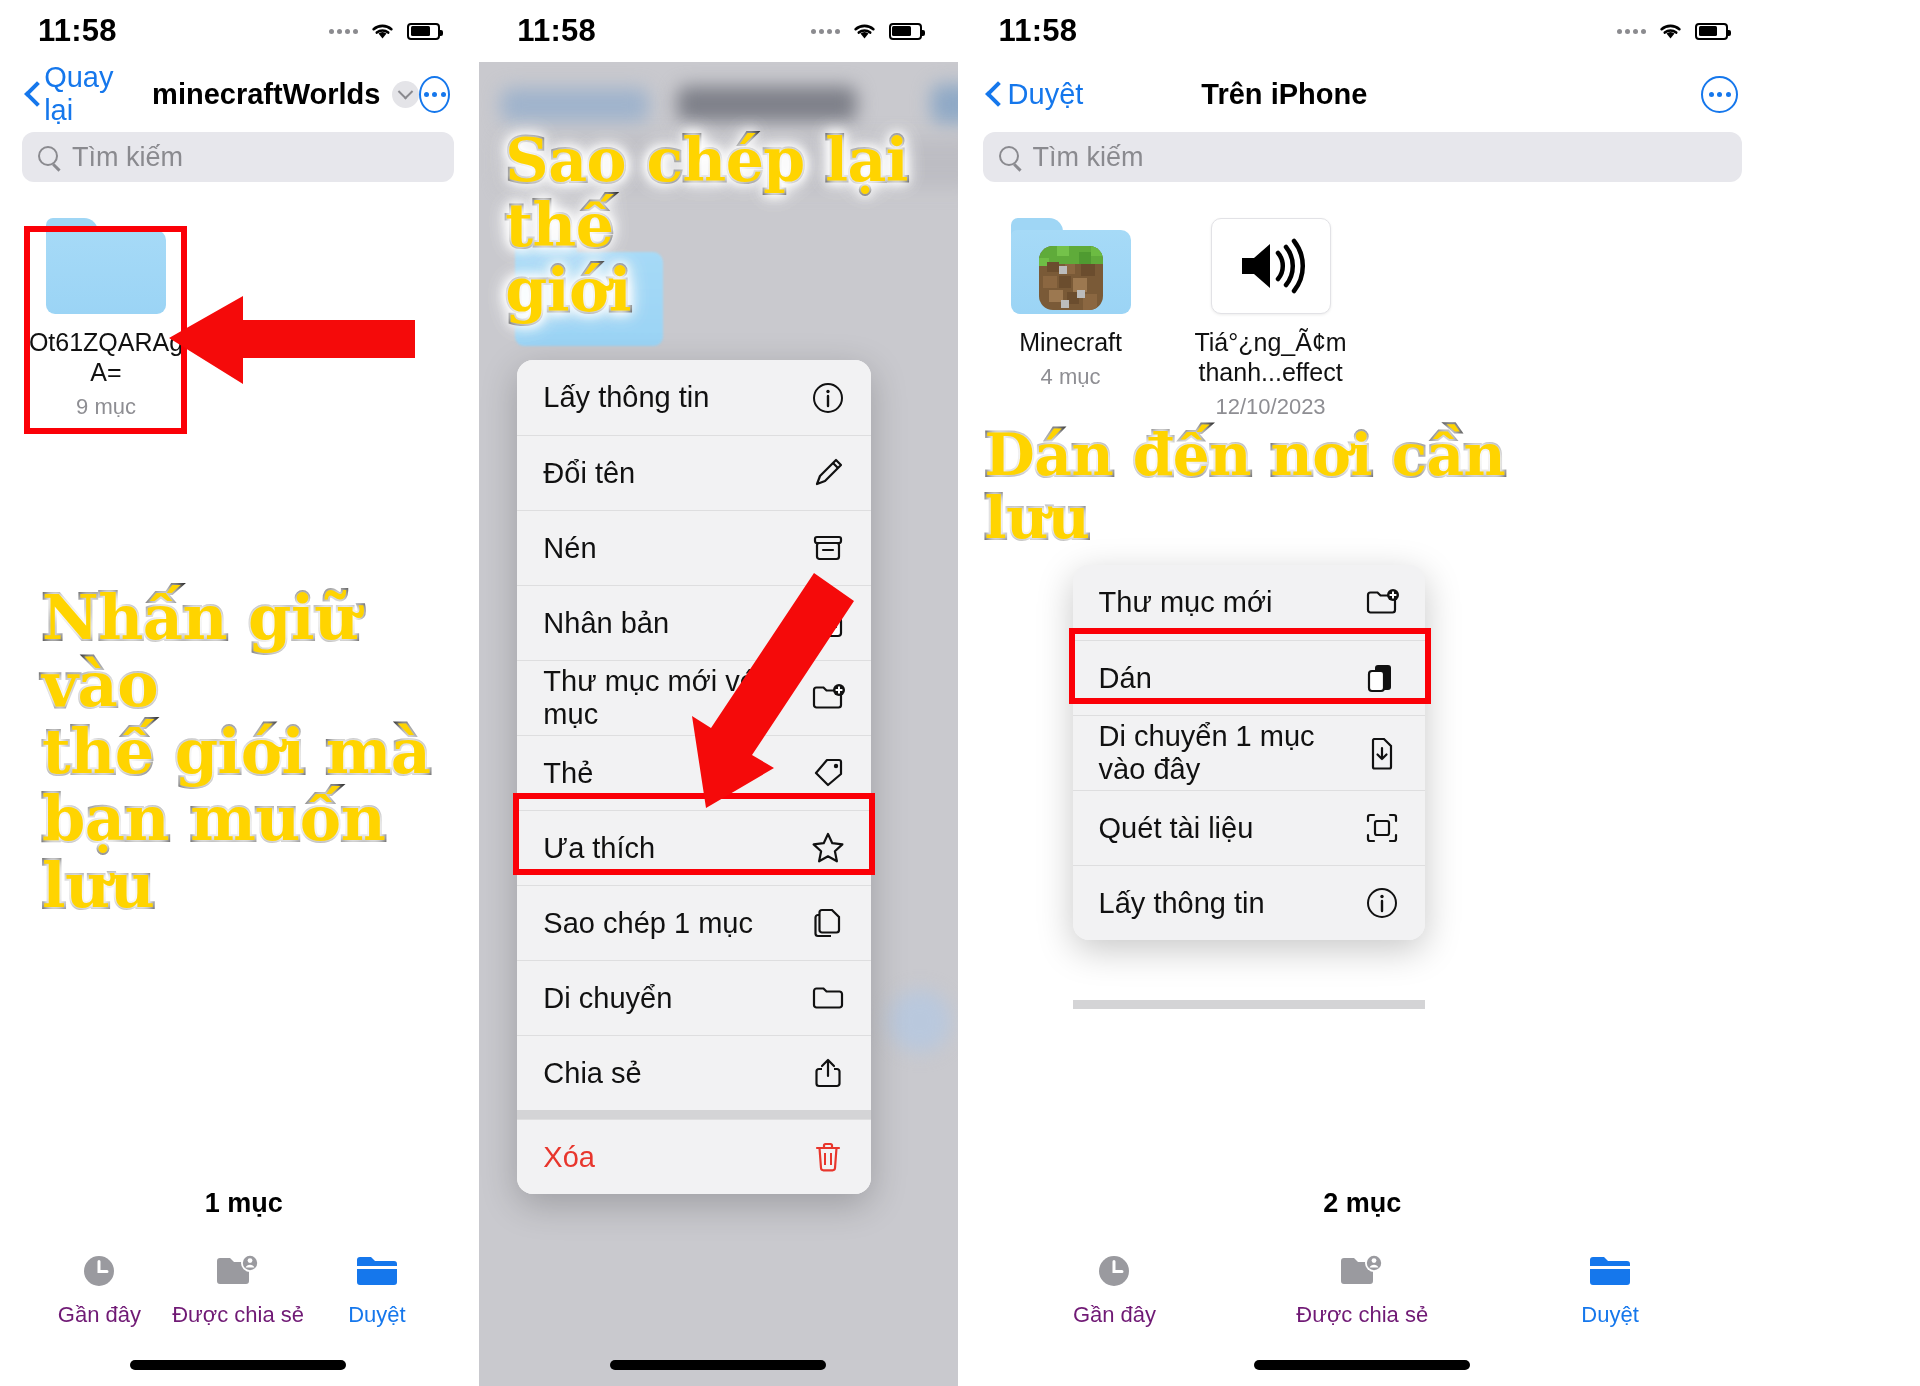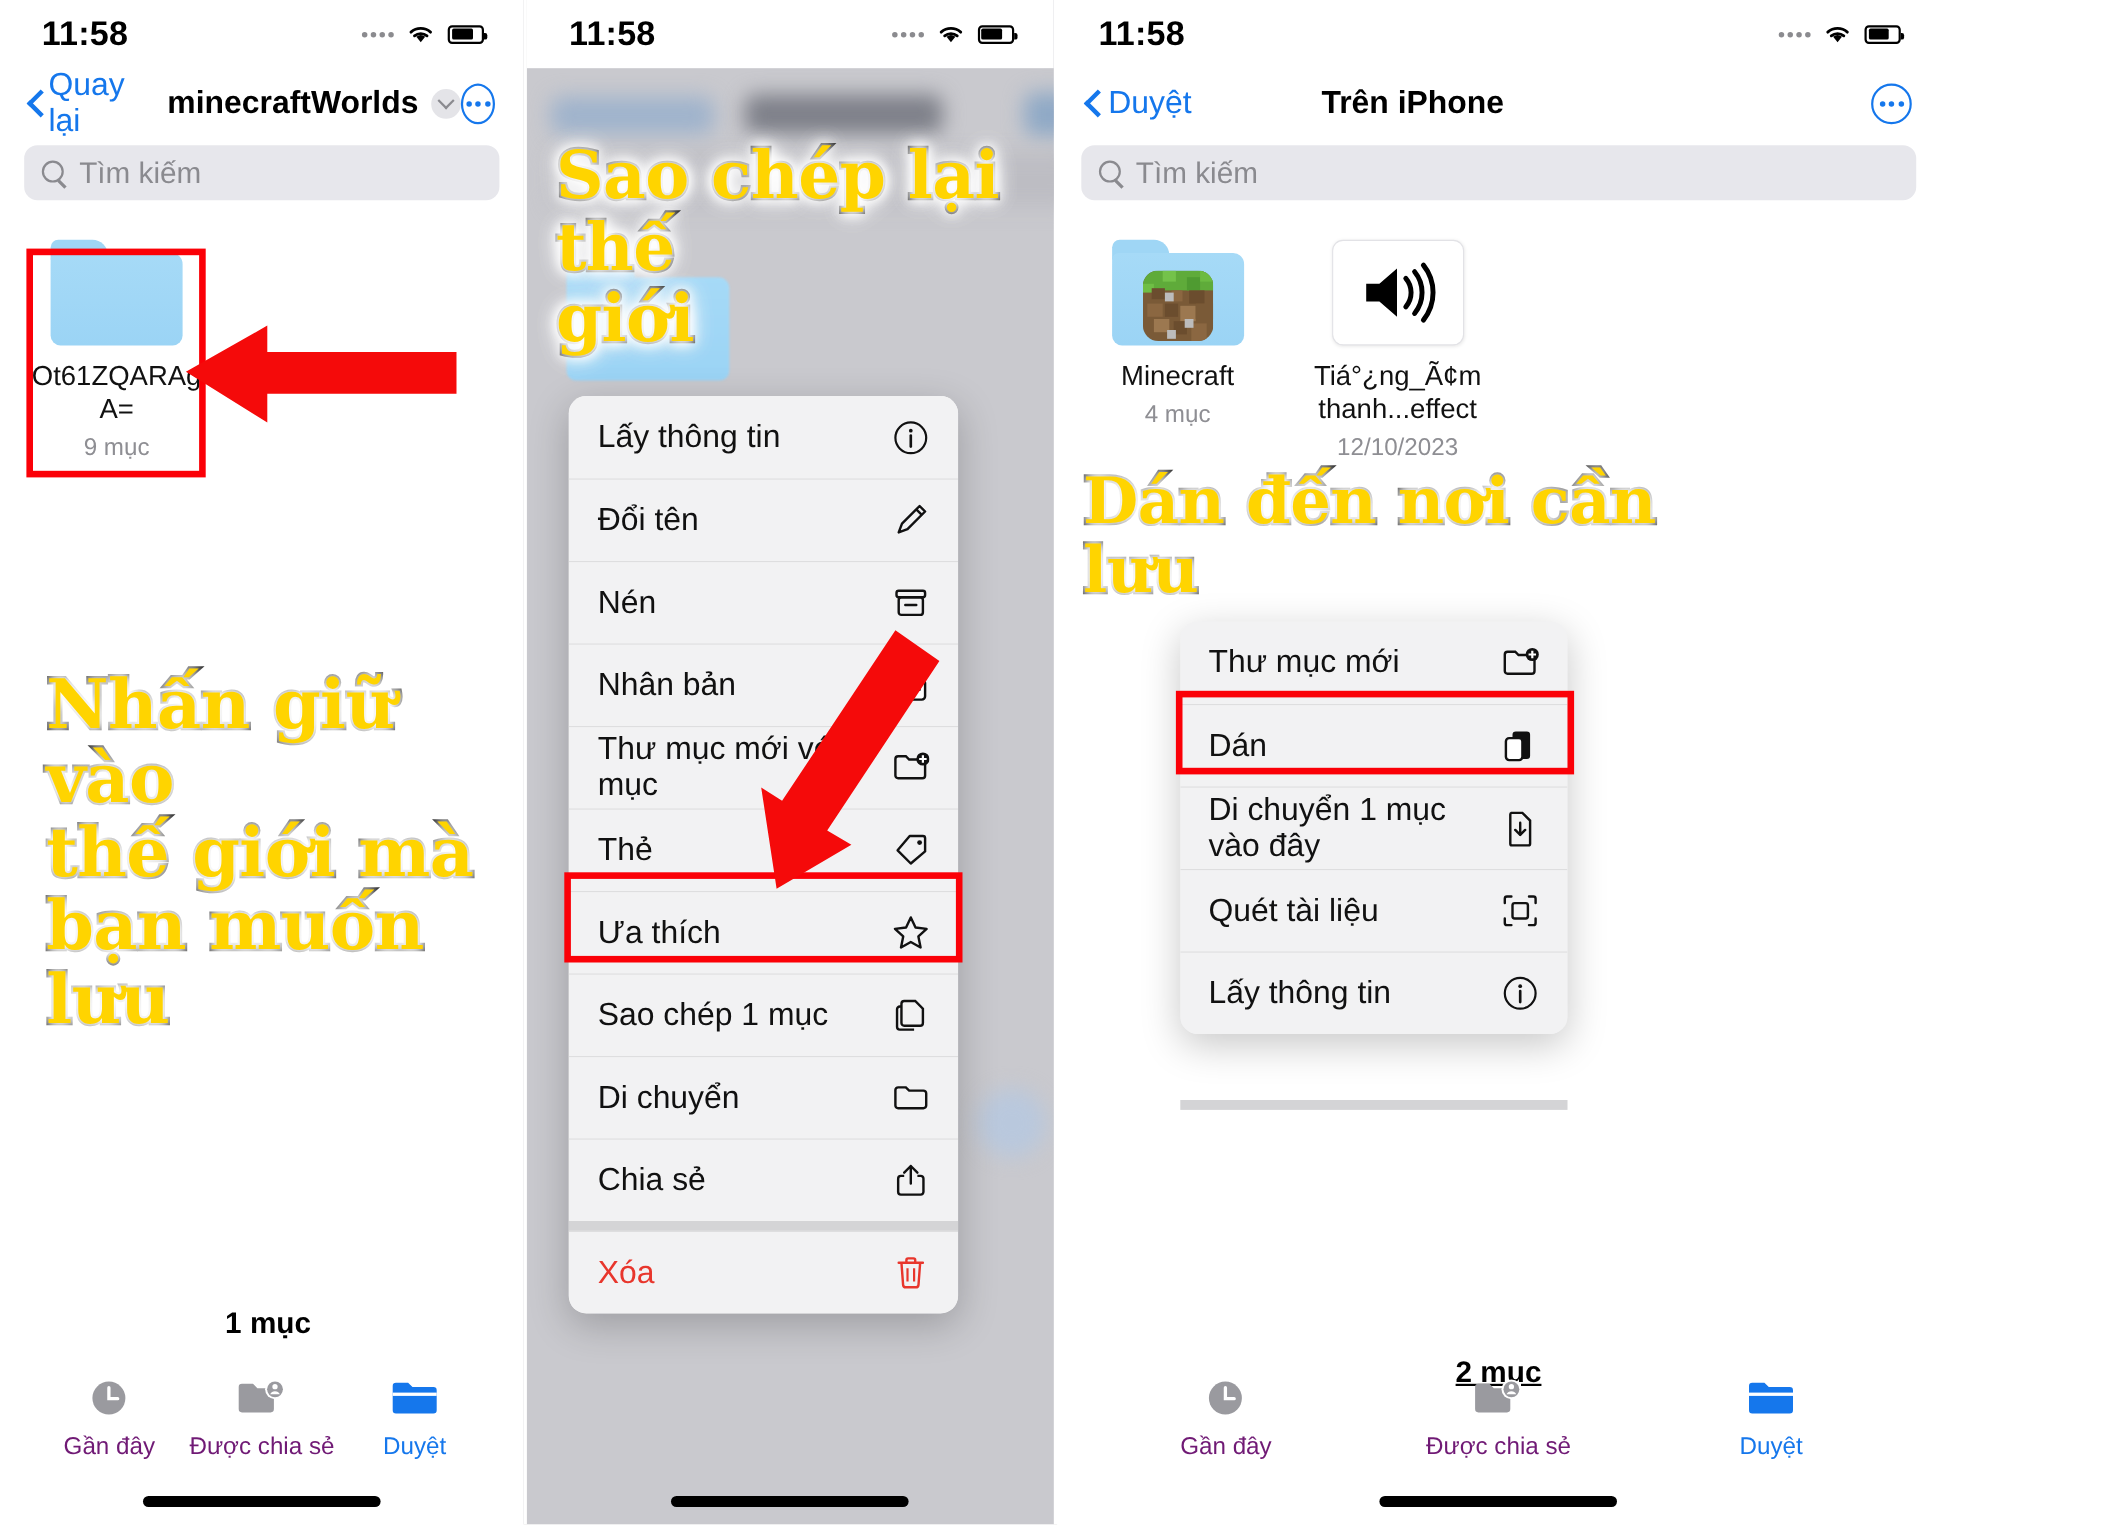--- a/index.html
+++ b/index.html
@@ -234,21 +234,21 @@
         <div class="file-sub">9 mục</div>
       </div>
     </div>
 
     <div class="hl-box" style="left:24px; top:226px; width:163px; height:208px;"></div>
 
     <svg class="arrow" style="left:165px; top:280px; width:255px; height:120px;" viewBox="0 0 255 120">
       <path d="M4 58 L78 16 L78 40 L250 40 L250 78 L78 78 L78 104 Z" fill="#f50a0a"></path>
     </svg>
 
-    <div class="caption" style="left:42px; top:585px; width:450px;margin-top:23px;">Nhấn giữ vào
+    <div class="caption" style="left:42px; top:585px; width:450px;">Nhấn giữ vào
 thế giới mà
 bạn muốn lưu</div>
 
     <div class="item-count" style="top:1188px;margin-left:11px;">1 mục</div>
 
     <div class="tab-bar">
       <div class="tab-item">
         <div class="tab-ico">
           <svg width="38" height="38" viewBox="0 0 38 38">
               <circle cx="19" cy="19" r="15" fill="#9a9a9f"></circle>
@@ -577,21 +577,21 @@
               <circle cx="17" cy="10.5" r="1.7" fill="#111"></circle>
               <path d="M17 15v10" stroke="#111" stroke-width="2.4" stroke-linecap="round"></path>
             </svg>
         </span>
       </div>
     </div>
     <div class="ctx-sep" style="position:absolute; left:112px; top:1000px; width:352px;"></div>
 
     <div class="hl-box" style="left:108px; top:628px; width:362px; height:76px;"></div>
 
-    <div class="item-count" style="top:1232px;text-decoration:underline;">2 mục</div>
+    <div class="item-count" style="top:1188px;">2 mục</div>
 
     <div class="tab-bar">
       <div class="tab-item">
         <div class="tab-ico">
           <svg width="38" height="38" viewBox="0 0 38 38">
               <circle cx="19" cy="19" r="15" fill="#9a9a9f"></circle>
               <path d="M19 9.5v10h8" stroke="#fff" stroke-width="3" fill="none" stroke-linecap="round"></path>
             </svg>
         </div>
         <div class="tab-label">Gần đây</div>

